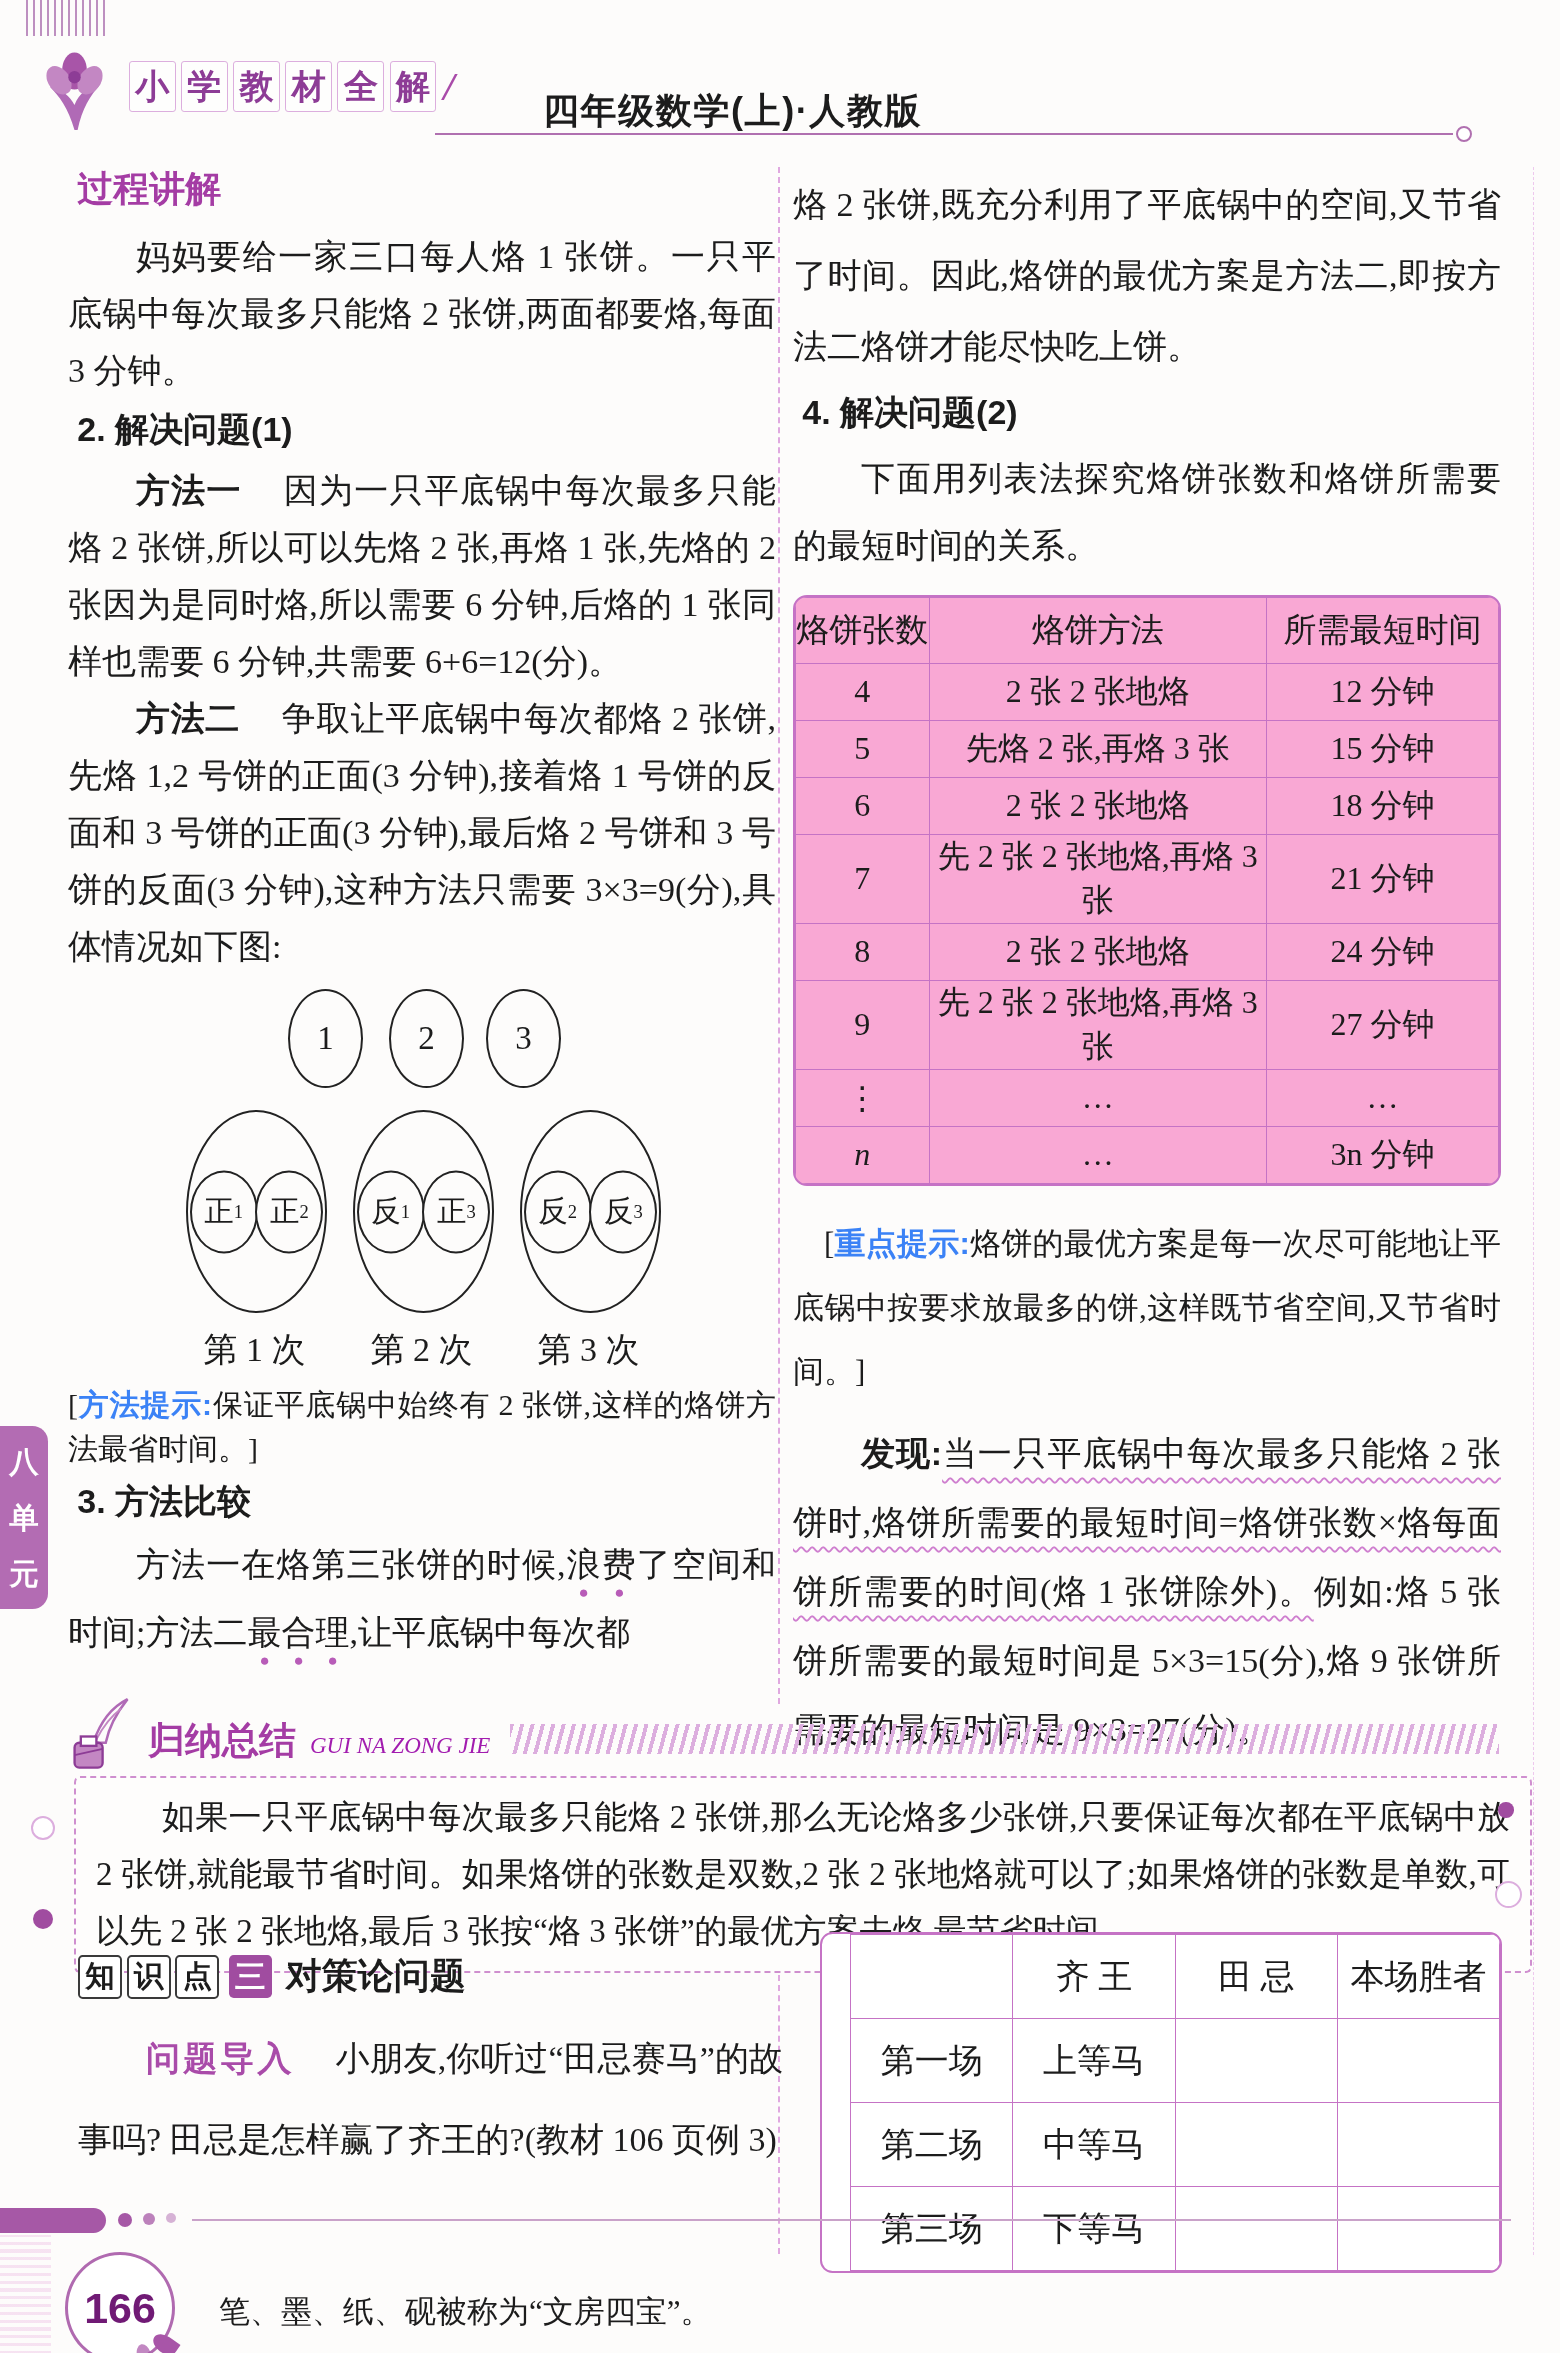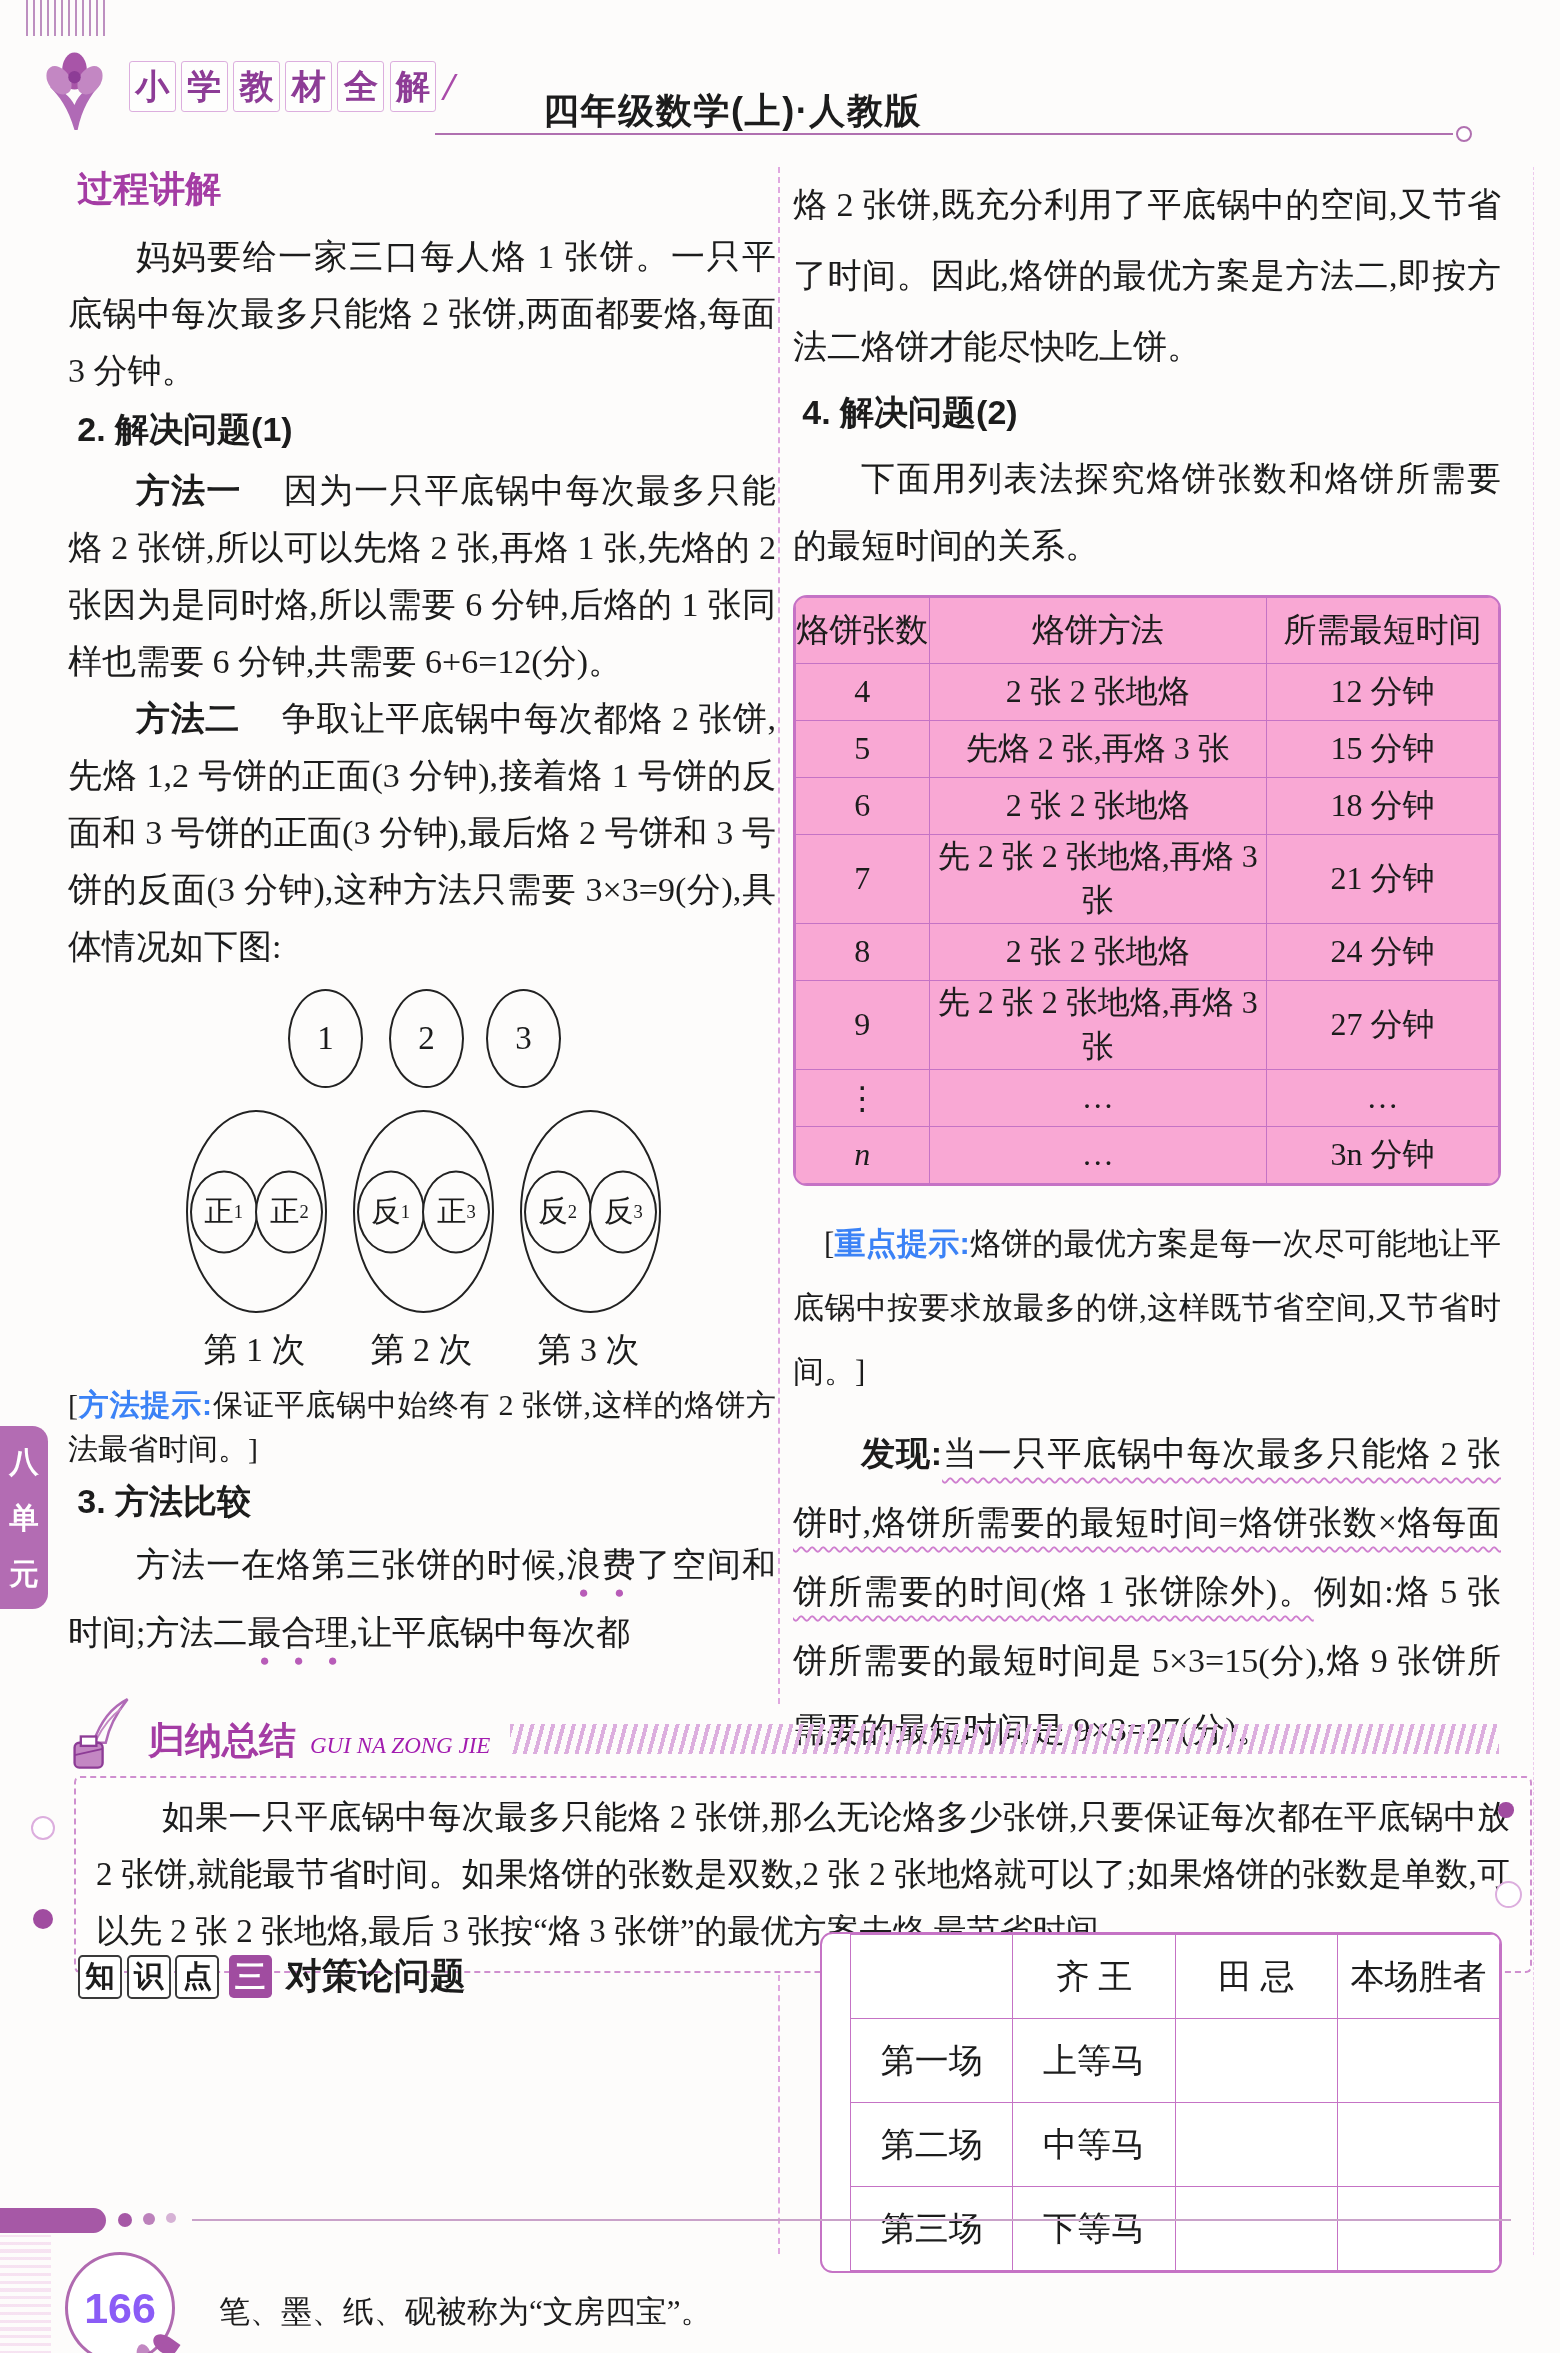--- a/index.html
+++ b/index.html
@@ -92,21 +92,21 @@
     border-radius:0 15.5px 15.5px 0;display:flex;flex-direction:column;align-items:center;justify-content:center;}
   .unit-tab span{color:#fff;font-family:"Liberation Sans",sans-serif;font-weight:bold;font-size:29.5px;
     line-height:56px;}
   
   .footer-bar{position:absolute;left:0;top:2208px;width:106px;height:25px;background:#a658a6;
     border-radius:0 12.4px 12.4px 0;}
   .fdot{position:absolute;top:2213px;background:#a658a6;border-radius:50%;}
   .footer-line{position:absolute;left:192px;top:2219px;width:1319px;height:1.6px;background:#c9a2c9;}
   .page-circle{position:absolute;left:65px;top:2252px;width:104px;height:106px;border:3.1px solid #b06ab0;
     border-radius:50%;display:flex;align-items:center;justify-content:center;background:#fff;}
-  .page-num{font-family:"Liberation Sans",sans-serif;font-weight:bold;font-size:43px;color:#8b5cf6;}
+  .page-num{font-family:"Liberation Sans",sans-serif;font-weight:bold;font-size:43px;color:#701a75;}
   .leaf{position:absolute;background:#a855a8;border-radius:50% 0 50% 50%;}
   .footer-note{position:absolute;left:219px;top:2291px;font-size:31px;}
   .left-hatch{position:absolute;left:0;top:2235px;width:51px;height:119px;opacity:.5;
     background:repeating-linear-gradient(0deg,#f0c9e8 0 3.1px,rgba(0,0,0,0) 3.1px 7.8px);}
 </style>
 </head>
 <body>
 
 <div class="page">
 
@@ -272,20 +272,21 @@
   <div class="deco-dot" style="left:1495px;top:1881px;width:23px;height:23px;border:2.3px solid #dcaede;background:#fff;"></div>
 
   <div class="knowledge">
     <div class="badge-row">
       <span class="badge-char">知</span>
       <span class="badge-char">识</span>
       <span class="badge-char">点</span>
       <span class="badge-num">三</span>
       <span class="badge-title">对策论问题</span>
     </div>
+    <p class="lead-p"><span class="lead-label">问题导入</span><span class="gap2"></span><span>小朋友,你听过“田忌赛马”的故事吗? 田忌是怎样赢了齐王的?(教材 106 页例 3)</span></p>
   </div>
 
   <div class="tbl2-wrap">
     <table>
       <tbody>
           <tr>
         <th></th>
         <th>齐  王</th>
         <th>田  忌</th>
         <th>本场胜者</th>

